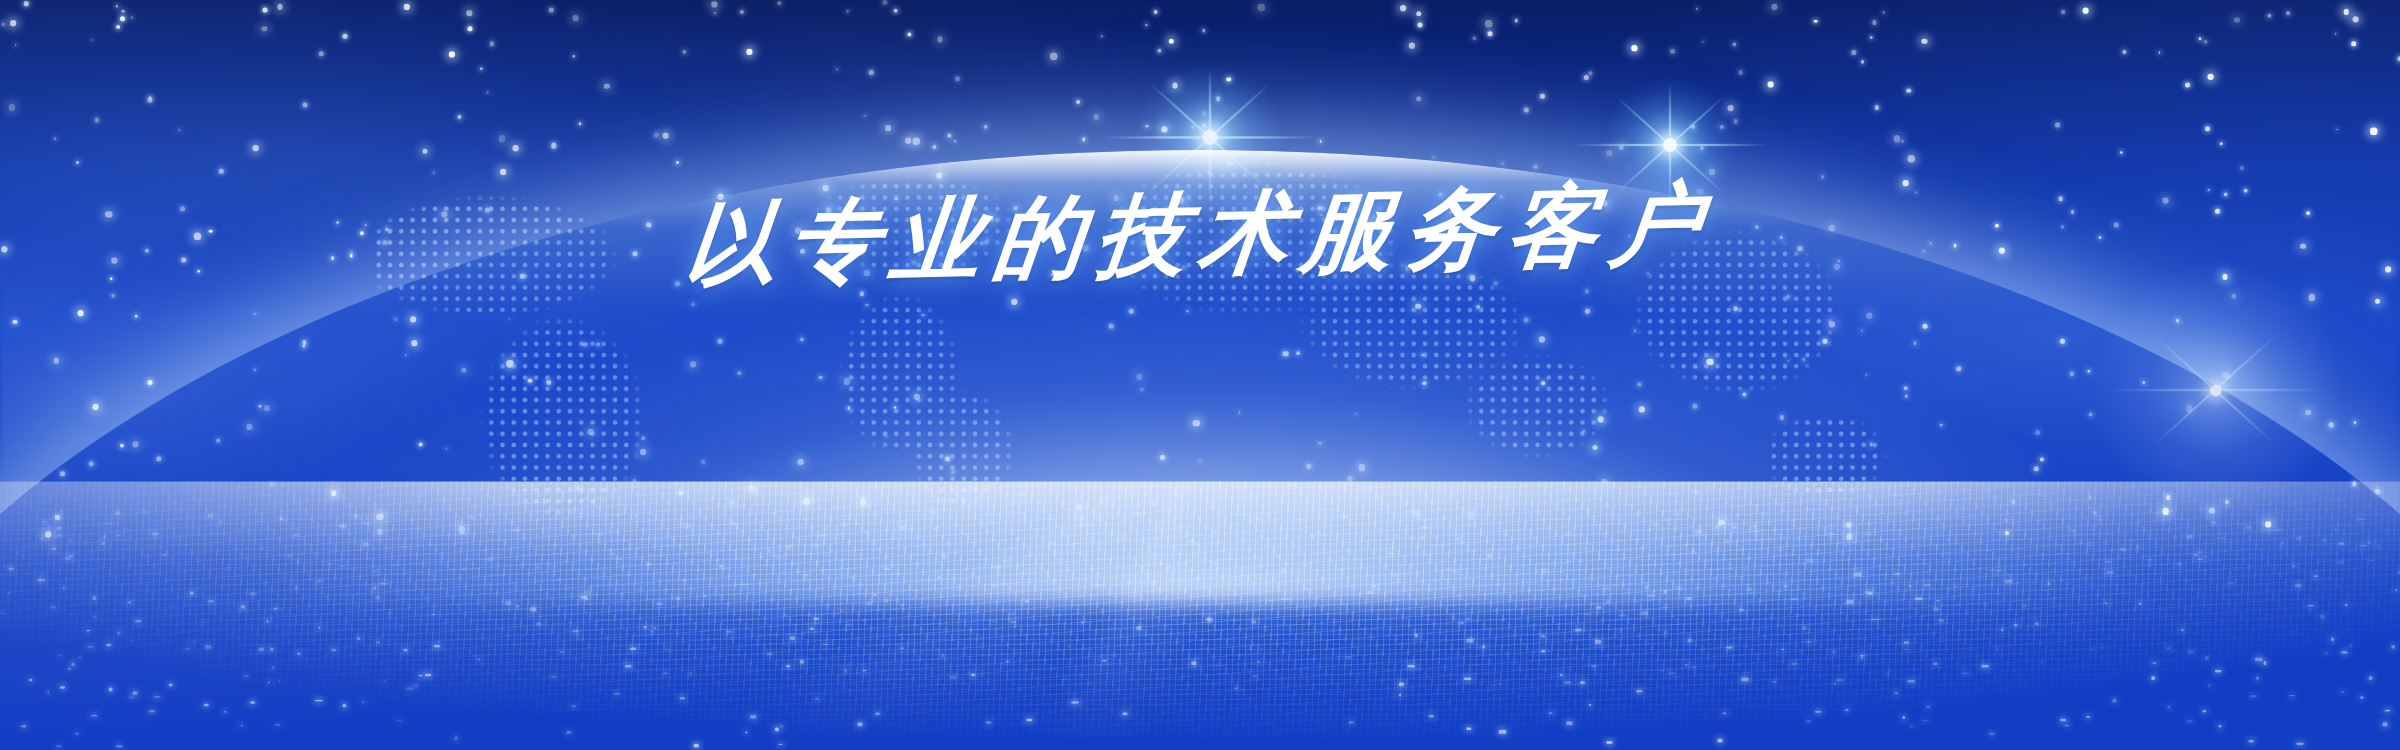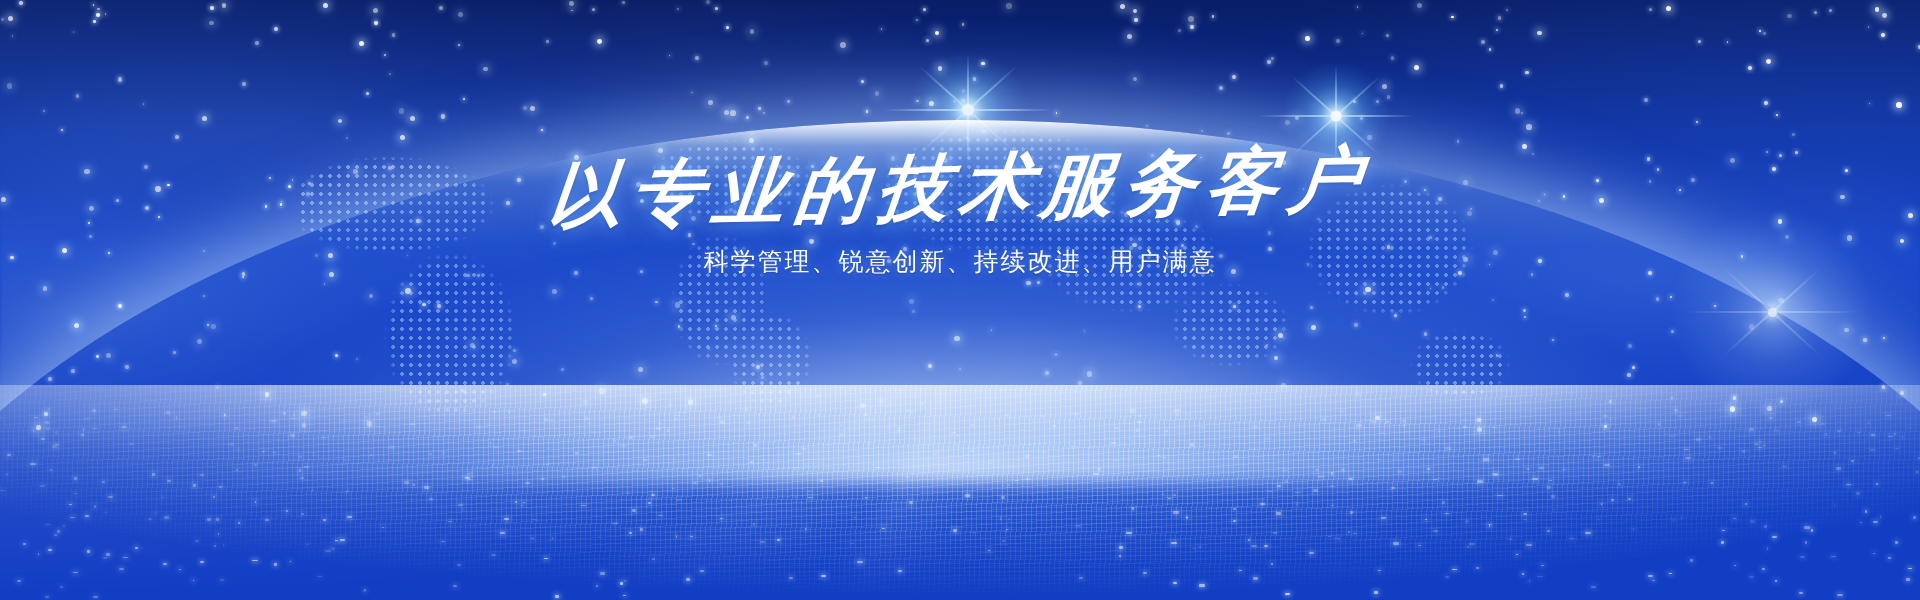--- a/index.html
+++ b/index.html
@@ -1207,16 +1207,15 @@
       <i style="left: 1768.7px; bottom: 181.4px; width: 4px; height: 1.5px; opacity: 0.25;"></i>
       <i style="left: 342.9px; bottom: 177.9px; width: 1.2px; height: 2.4px; opacity: 0.15;"></i>
       <i style="left: 119.2px; bottom: 29.6px; width: 4.6px; height: 2.6px; opacity: 0.37;"></i>
       <i style="left: 457.1px; bottom: 33.7px; width: 3.6px; height: 1.9px; opacity: 0.24;"></i>
       <i style="left: 307.4px; bottom: 54.6px; width: 1.1px; height: 1.8px; opacity: 0.33;"></i>
       <i style="left: 591.6px; bottom: 131.7px; width: 5.6px; height: 1.6px; opacity: 0.31;"></i>
     </div>
 
   <div class="copy">
     <h1 class="headline">以专业的技术服务客户</h1>
-    <p class="subhead">科学管理、锐意创新、持续改进、用户满意</p>
   </div>
 
 </div>
 
 </body></html>

